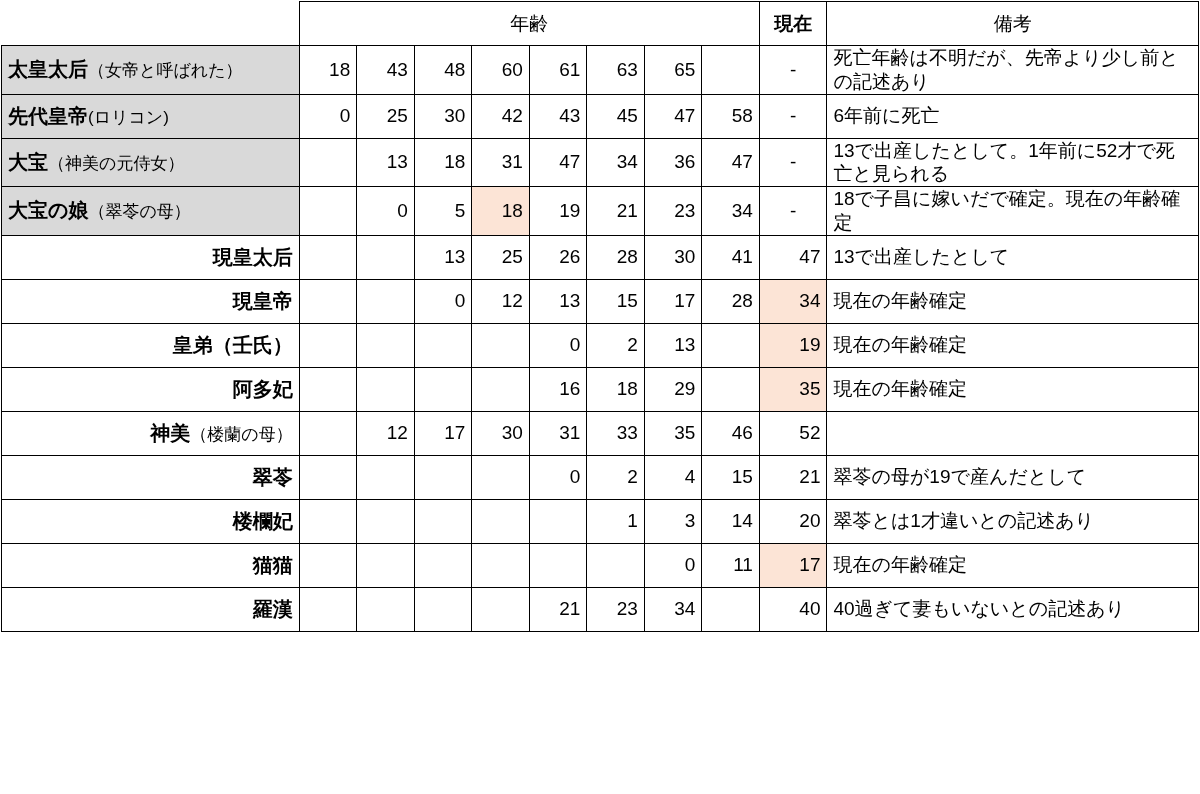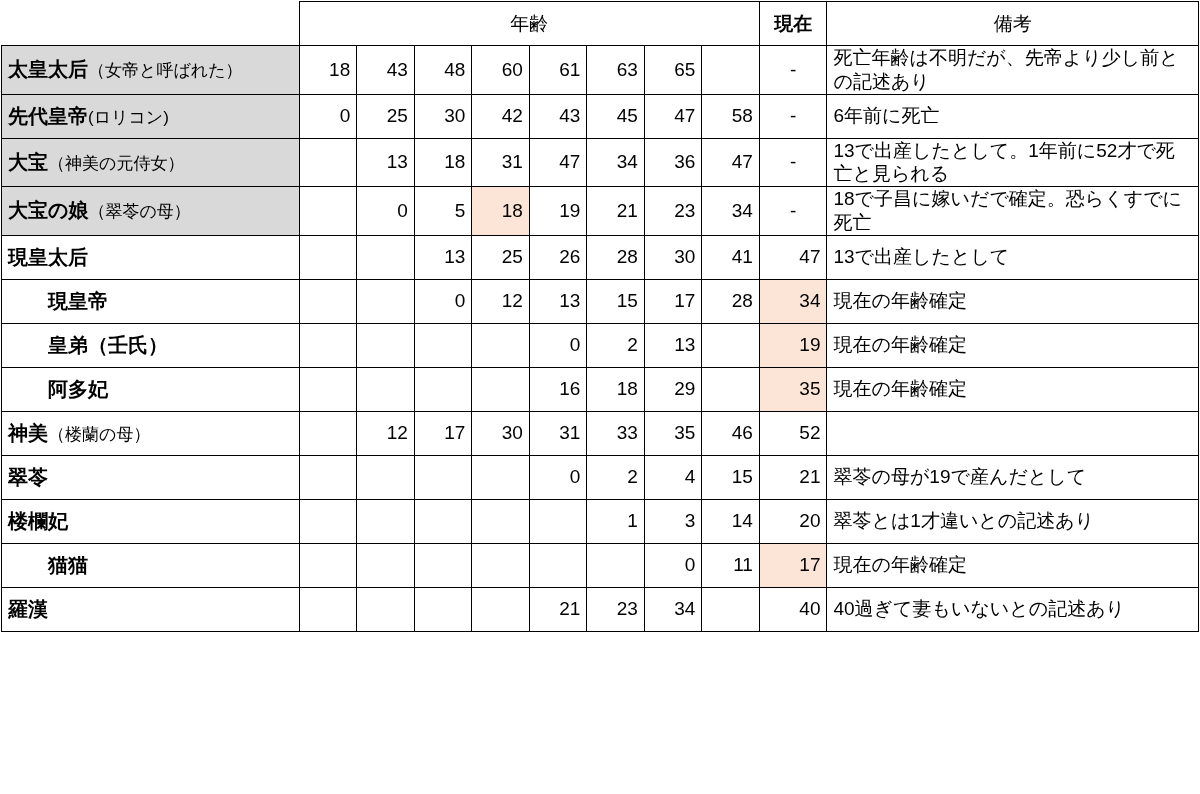--- a/index.html
+++ b/index.html
@@ -52,20 +52,21 @@
     border-right: 1px solid #000000 !important;
     border-bottom: 1px solid #000000 !important;
   }
   .name-cell {
     text-align: left;
     background: #d9d9d9;
     line-height: 1.15;
   }
   .name-cell.plain {
     background: #ffffff;
+    text-align: right;
   }
   .name-main { font-size: 20px; font-weight: bold; }
   .name-sub  { font-size: 17px; }
   .name-bold { font-weight: bold; font-size: 20px; margin-left: 40px; }
 
   .num {
     text-align: right;
     font-size: 20px;
     padding-right: 8px;
   }
@@ -154,21 +155,21 @@
           <td class="name-cell tall"><span class="name-main">大宝の娘</span><span class="name-sub">（翠苓の母）</span></td>
           <td class="num"></td>
           <td class="num">0</td>
           <td class="num">5</td>
           <td class="num hl">18</td>
           <td class="num">19</td>
           <td class="num">21</td>
           <td class="num">23</td>
           <td class="num">34</td>
           <td class="dash">-</td>
-          <td class="note">18で子昌に嫁いだで確定。恐らくすでに死亡</td>
+          <td class="note">18で子昌に嫁いだで確定。現在の年齢確定</td>
         </tr>
         <tr>
           <td class="name-cell plain short"><span class="name-main">現皇太后</span></td>
           <td class="num"></td>
           <td class="num"></td>
           <td class="num">13</td>
           <td class="num">25</td>
           <td class="num">26</td>
           <td class="num">28</td>
           <td class="num">30</td>

